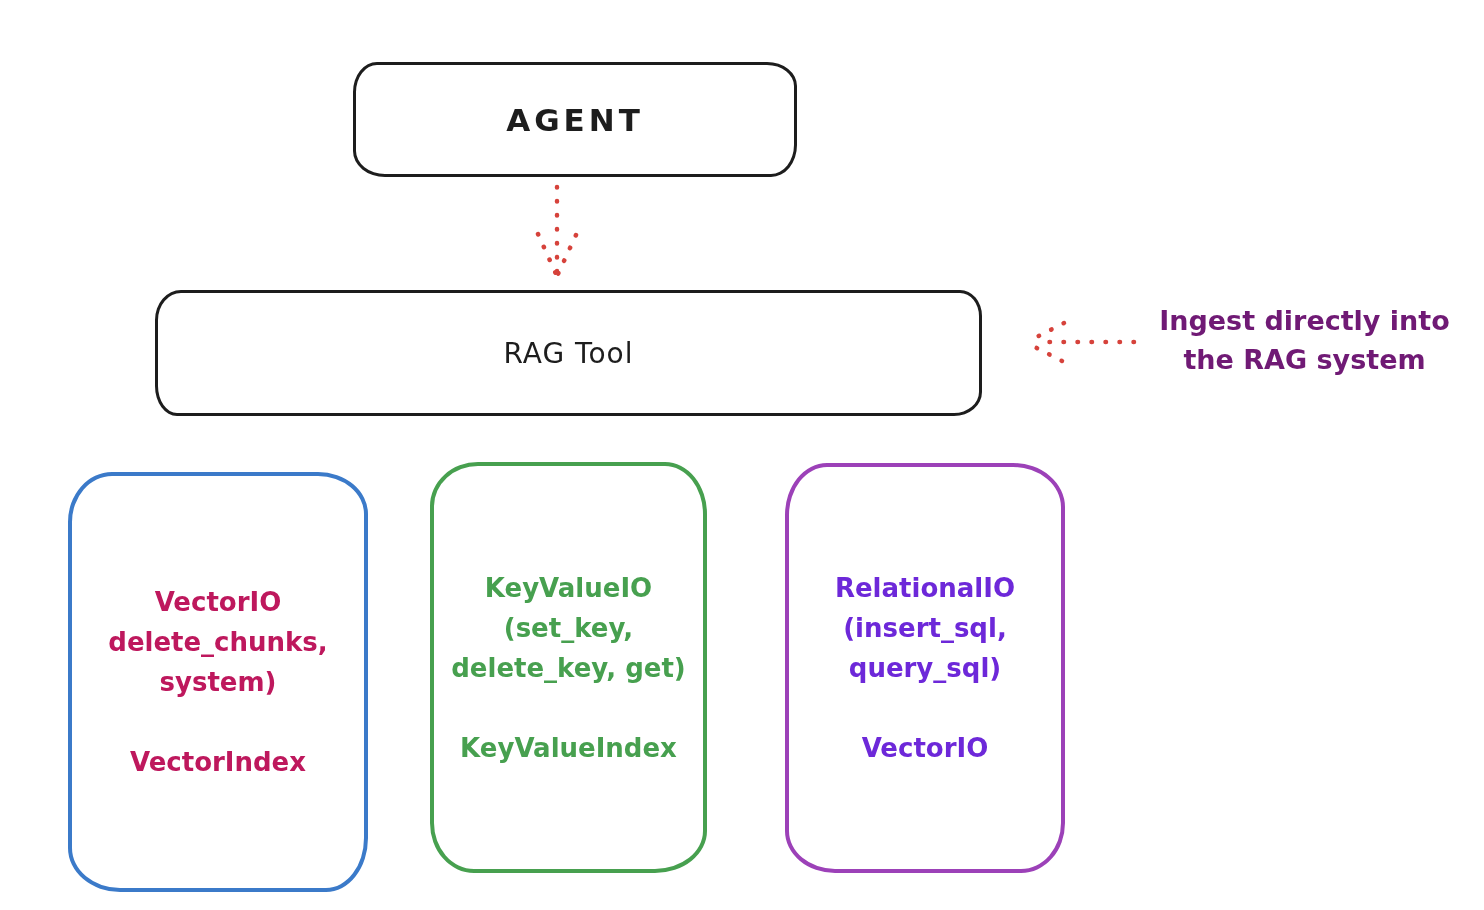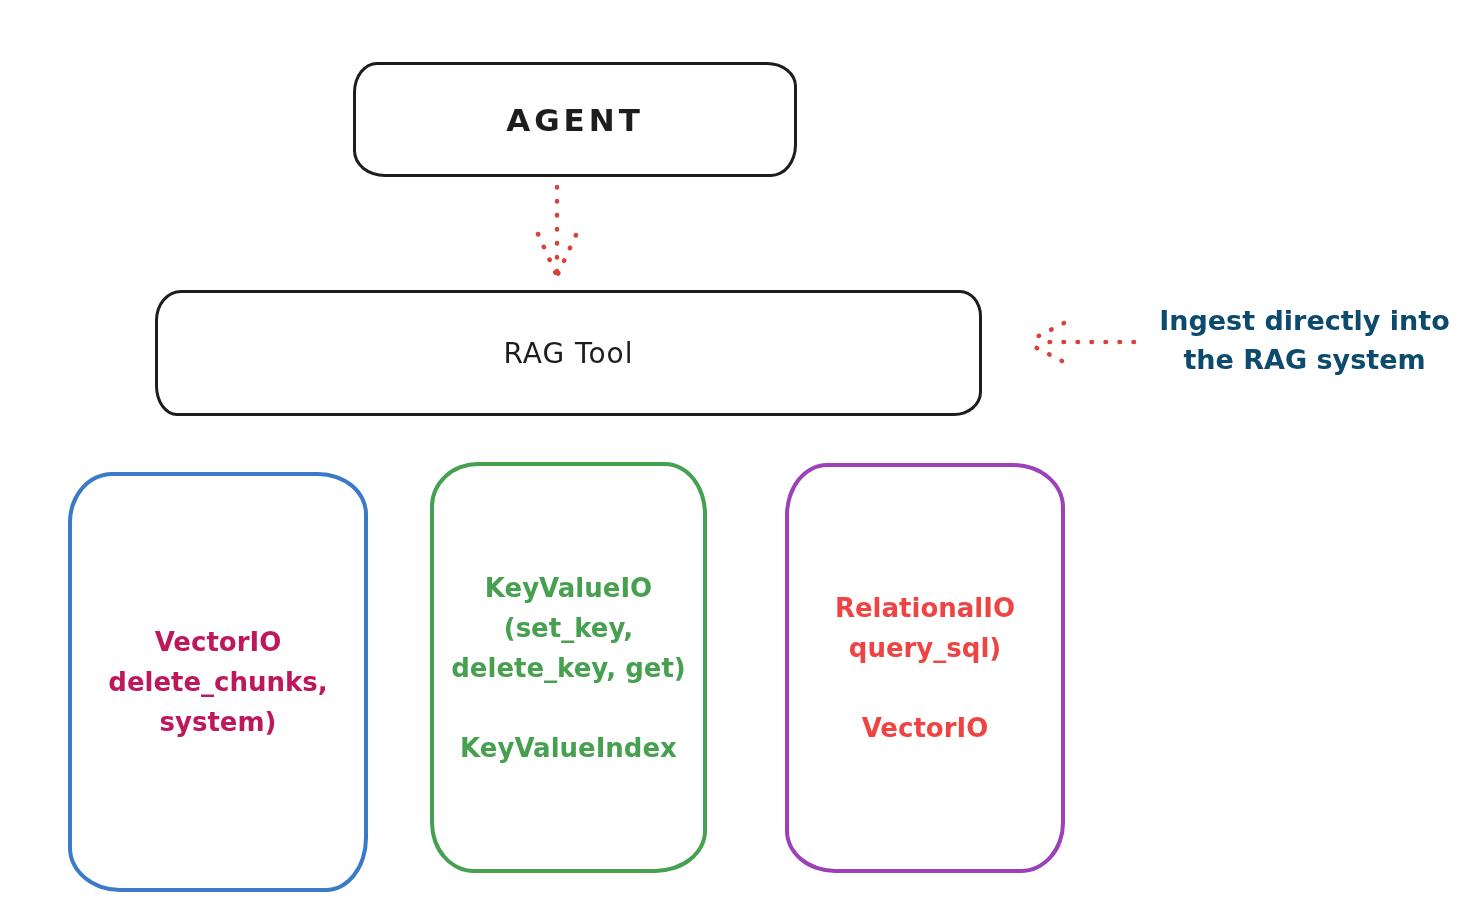--- a/index.html
+++ b/index.html
@@ -78,29 +78,29 @@
     left: 430px; top: 442px;
     width: 277px; height: 411px;
     border: 4px solid #47a04f;
     color: #47a04f;
     border-radius: 48px 42px 52px 44px / 44px 52px 42px 50px;
   }
   .relational-node {
     left: 785px; top: 443px;
     width: 280px; height: 410px;
     border: 4px solid #9c41b8;
-    color: #ef4444;
+    color: #6d28d9;
     border-radius: 42px 52px 44px 50px / 52px 44px 50px 42px;
   }
   .ingest-annotation {
     position: absolute;
     left: 1132px; top: 281px;
     width: 345px;
     text-align: center;
-    color: #0c4a6e;
+    color: #701a75;
     font-size: 27px;
     font-weight: bold;
     line-height: 39px;
   }
   .arrow-line {
     stroke: #d6423b;
     stroke-width: 4.5;
     stroke-linecap: round;
     fill: none;
   }
@@ -138,28 +138,30 @@
 
   <div class="ingest-annotation">
     <div>Ingest directly into</div>
     <div>the RAG system</div>
   </div>
 
   <div class="io-node vector-node">
     <div>VectorIO</div>
     <div>delete_chunks,</div>
     <div>system)</div>
+    <div class="index-label">VectorIndex</div>
   </div>
 
   <div class="io-node keyvalue-node">
     <div>KeyValueIO</div>
     <div>(set_key,</div>
     <div>delete_key, get)</div>
     <div class="index-label">KeyValueIndex</div>
   </div>
 
   <div class="io-node relational-node">
     <div>RelationalIO</div>
+    <div>(insert_sql,</div>
     <div>query_sql)</div>
     <div class="index-label">VectorIO</div>
   </div>
 
 </div>
 
 </body></html>

